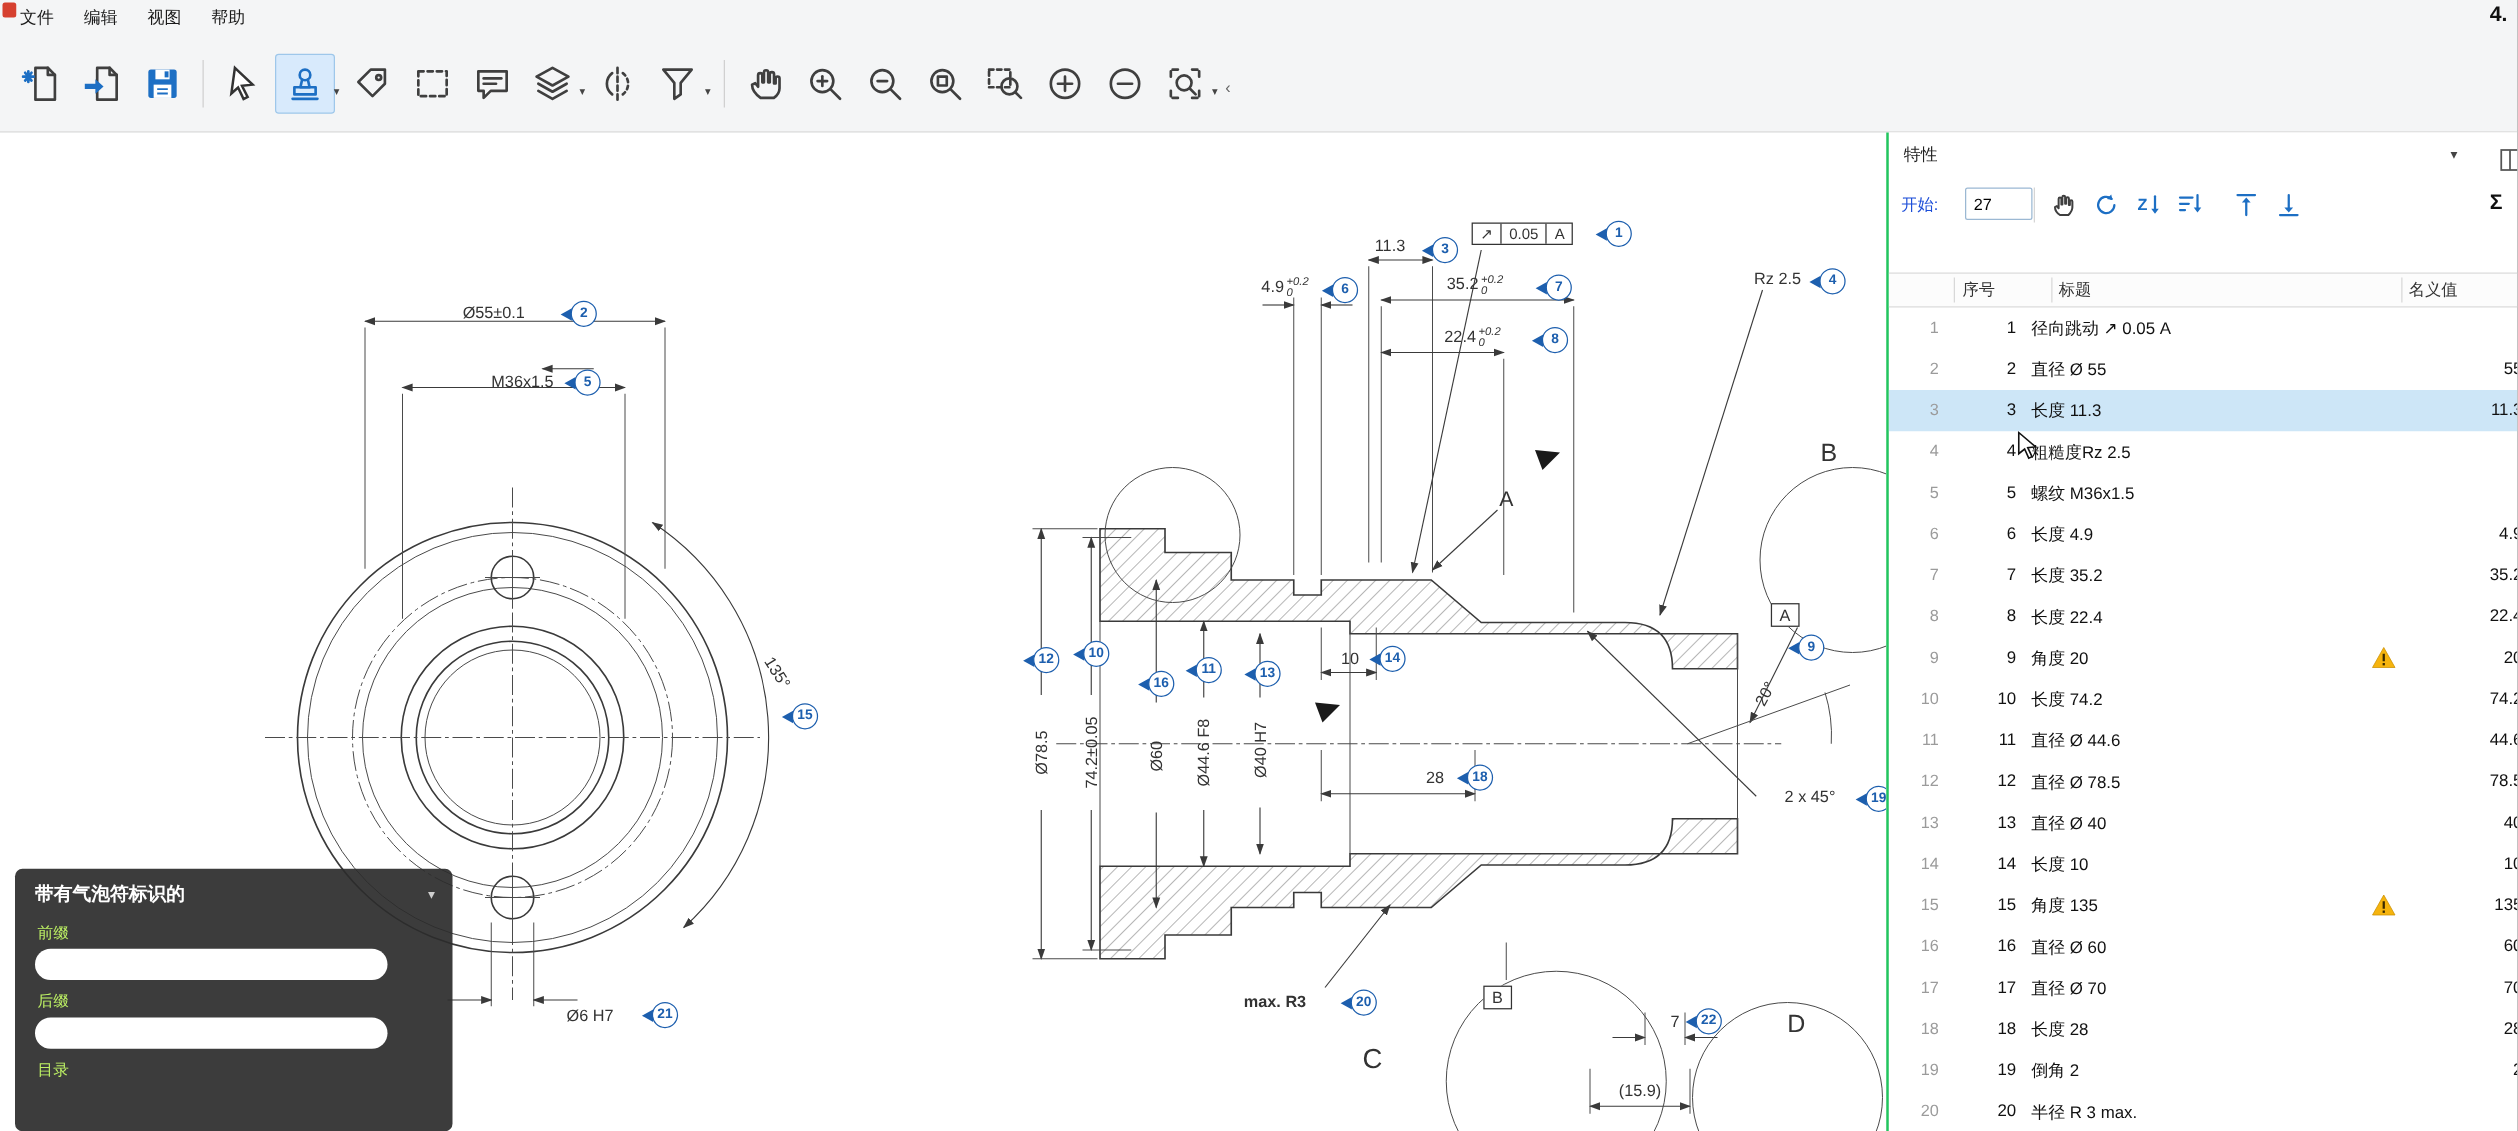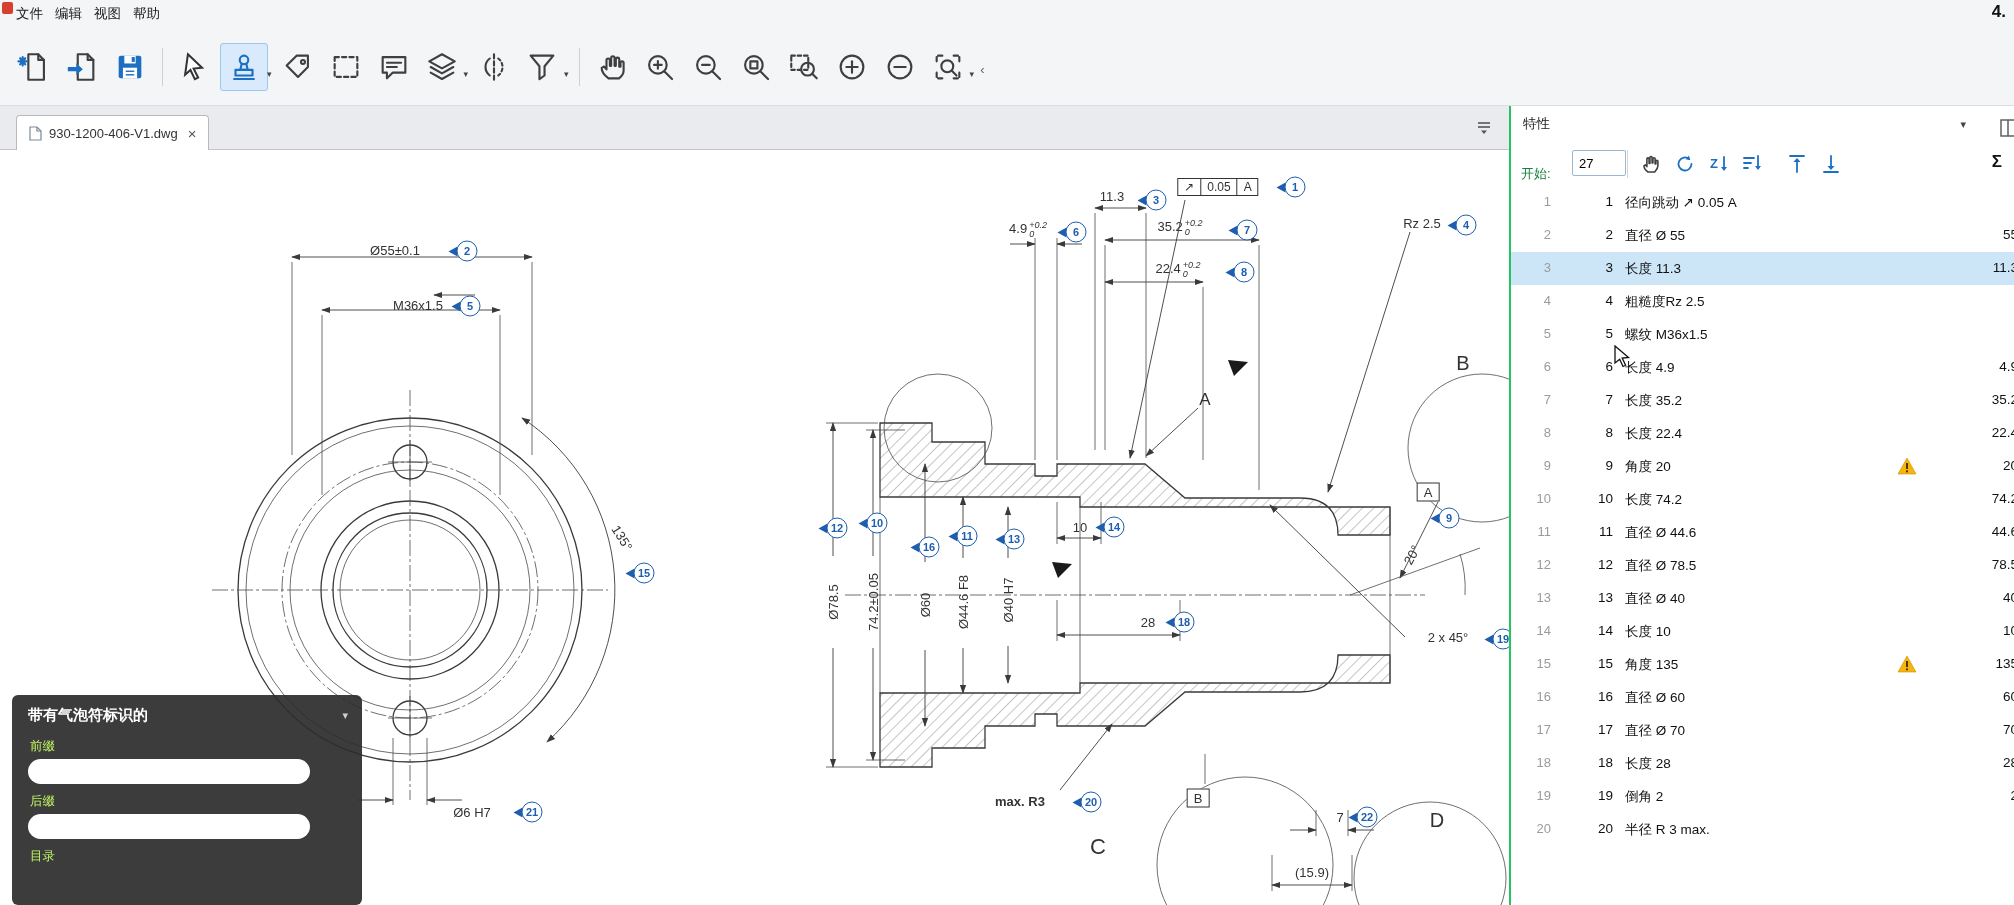--- a/index.html
+++ b/index.html
@@ -1,21 +1,21 @@
 <!DOCTYPE html>
 <html><head>
 <meta charset="utf-8">
 <style>
   html,body{margin:0;padding:0;background:#888;}
   #app{position:relative;width:2014px;height:905px;overflow:hidden;background:#fff;
        font-family:"Liberation Sans","DejaVu Sans",sans-serif;color:#222;}
   
   #titlebar{position:absolute;left:0;top:0;width:2014px;height:28px;background:#f4f5f6;}
   #appicon{position:absolute;left:2px;top:2px;width:11px;height:12px;background:#d6402f;border-radius:2px;}
-  #menubar{position:absolute;left:16px;top:0;height:28px;display:flex;align-items:center;gap:12px;font-size:13.5px;color:#1b1b1b;}
+  #menubar{position:absolute;left:16px;top:0;height:28px;display:flex;align-items:center;gap:24px;font-size:13.5px;color:#1b1b1b;}
   .menu-item{cursor:default;}
   #win-frag{position:absolute;right:8px;top:2px;font-size:17px;font-weight:bold;color:#111;}
   
   #toolbar{position:absolute;left:0;top:28px;width:2014px;height:78px;background:#f4f5f6;border-bottom:1px solid #dcdcdc;
            display:flex;align-items:center;padding-left:10px;box-sizing:border-box;}
   .tbtn{width:46px;height:46px;display:flex;align-items:center;justify-content:center;border-radius:3px;margin:0 1px;}
   .tbtn svg{width:34px;height:34px;}
   .tbtn .o{stroke:#3f3f3f;fill:none;stroke-width:1.5;stroke-linecap:round;stroke-linejoin:round;}
   .tbtn .ob{stroke:#1d6fc4;fill:none;stroke-width:1.5;stroke-linecap:round;stroke-linejoin:round;}
   .tbtn.active{background:#d8eafc;border:1px solid #9ec7ea;}
@@ -53,21 +53,21 @@
   #bpanel label{display:block;margin:9px 0 4px 18px;font-size:12.5px;color:#bef264;}
   #bpanel input{display:block;width:282px;height:25px;margin:0 16px;border:none;border-radius:13px;background:#fff;
                 box-sizing:border-box;padding:0 10px;font-size:13px;}
   
   #sidepanel{position:absolute;left:1509px;top:106px;width:505px;height:799px;background:#fff;
              border-left:2px solid #22c55e;box-sizing:border-box;overflow:hidden;}
   .sp-header{position:relative;height:36px;line-height:36px;padding-left:12px;font-size:13.5px;color:#222;}
   .sp-header .chev{position:absolute;right:48px;top:0;font-size:11px;color:#444;}
   .sp-header .pin{position:absolute;right:-8px;top:9px;}
   .sp-tools{position:relative;height:44px;}
-  .sp-tools .lbl{position:absolute;left:10px;top:23px;font-size:13px;color:#15803d;}
+  .sp-tools .lbl{position:absolute;left:10px;top:13px;font-size:13px;color:#1d4ed8;}
   .sp-tools input{position:absolute;left:61px;top:8px;width:54px;height:26px;border:1px solid #9bb8d3;border-radius:2px;
                   box-sizing:border-box;padding:0 6px;font-size:13px;}
   .sp-tools .vsep{position:absolute;left:116px;top:8px;width:1px;height:28px;background:#d5d5d5;}
   .ico{position:absolute;top:8px;width:28px;height:28px;display:flex;align-items:center;justify-content:center;}
   .ico svg{width:24px;height:24px;}
   .ico .bl{stroke:#1d6fc4;fill:none;stroke-width:1.8;stroke-linecap:round;stroke-linejoin:round;}
   .ico .dk{stroke:#3f3f3f;fill:none;stroke-width:1.6;stroke-linecap:round;stroke-linejoin:round;}
   .sigma{position:absolute;right:12px;top:10px;font-size:17px;font-weight:bold;color:#111;}
   .sp-thead{position:relative;height:26px;margin-top:32px;border-top:1px solid #dcdcdc;border-bottom:1px solid #dcdcdc;
             background:#fcfcfc;font-size:13px;color:#333;}
@@ -231,39 +231,20 @@
       <svg viewBox="0 0 24 24">
           <path class="o" d="M4 8V4h4M16 4h4v4M20 16v4h-4M8 20H4v-4" stroke-dasharray="3 2"></path>
         <circle class="o" cx="11.5" cy="11.5" r="4.2"></circle>
           <line class="o" x1="14.7" y1="14.7" x2="18" y2="18"></line>
         </svg>
     </div>
     <span class="tcaret">▾</span>
     <span class="tend">‹</span>
   </div>
 
-  <div id="tabbar">
-    <div id="doc-tab">
-      <span class="ticon">
-        <svg width="13" height="15" viewBox="0 0 13 15">
-            <path d="M1 1h7l4 4v9H1z" fill="#fff" stroke="#7a8a99" stroke-width="1.2"></path>
-            <path d="M8 1v4h4" fill="none" stroke="#7a8a99" stroke-width="1.2"></path>
-          </svg>
-      </span>
-      <span>930-1200-406-V1.dwg</span>
-      <span class="tclose">×</span>
-    </div>
-    <span id="tab-list-btn">
-      <svg width="18" height="18" viewBox="0 0 18 18">
-          <line x1="3" y1="5" x2="15" y2="5" stroke="#555" stroke-width="1.6"></line>
-          <line x1="3" y1="9" x2="15" y2="9" stroke="#555" stroke-width="1.6"></line>
-          <path d="M6 12.5h6L9 16z" fill="#555"></path>
-        </svg>
-    </span>
-  </div>
 
   <div id="canvas">
     <svg id="drawing-svg" width="1509" height="755" viewBox="0 0 1509 755">
       <defs>
         <pattern id="hatch" width="8" height="8" patternUnits="userSpaceOnUse" patternTransform="rotate(45)">
           <line x1="0" y1="0" x2="0" y2="8" stroke="#6d6d6d" stroke-width="0.8"></line>
         </pattern>
         <marker id="ar" viewBox="0 0 10 10" refX="9" refY="5" markerWidth="10" markerHeight="10" orient="auto-start-reverse">
           <path d="M0,1.5L10,5L0,8.5z" fill="#3a3a3a"></path>
         </marker>
@@ -584,20 +565,28 @@
       </span>
       <span class="ico" style="left:306px">
         <svg viewBox="0 0 24 24">
             <line class="bl" x1="5" y1="20" x2="19" y2="20"></line>
             <line class="bl" x1="12" y1="4" x2="12" y2="16"></line>
             <path d="M8.5 14l3.5 4 3.5-4z" fill="#1d6fc4"></path>
           </svg>
       </span>
       <span class="sigma">Σ</span>
     </div>
+    <div class="sp-thead">
+      <span style="left:59px">序号</span>
+      <span style="left:136px">标题</span>
+      <span style="left:416px">名义值</span>
+      <span class="sep" style="left:52px"></span>
+      <span class="sep" style="left:130px"></span>
+      <span class="sep" style="left:410px"></span>
+    </div>
     <div id="rows">
         <div class="trow">
           <span class="idx">1</span>
           <span class="no">1</span>
           <span class="ttl">径向跳动 ↗ 0.05 A</span>
           <span class="val"></span>
         </div>
         <div class="trow">
           <span class="idx">2</span>
           <span class="no">2</span>

